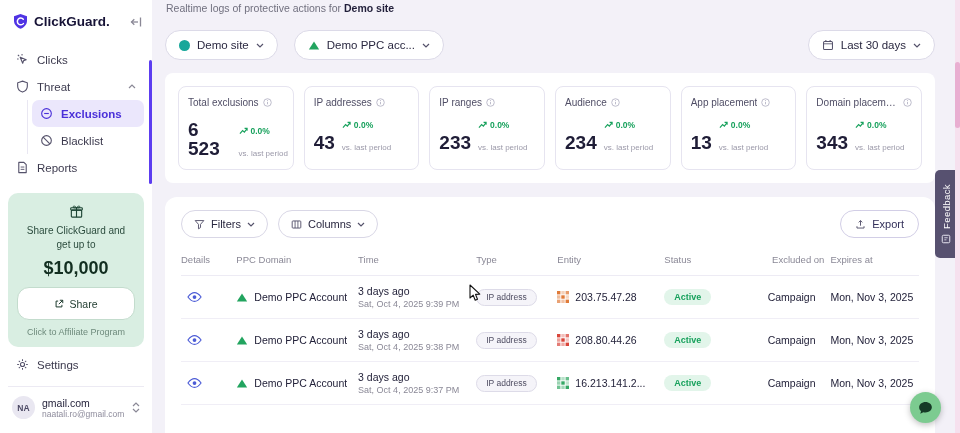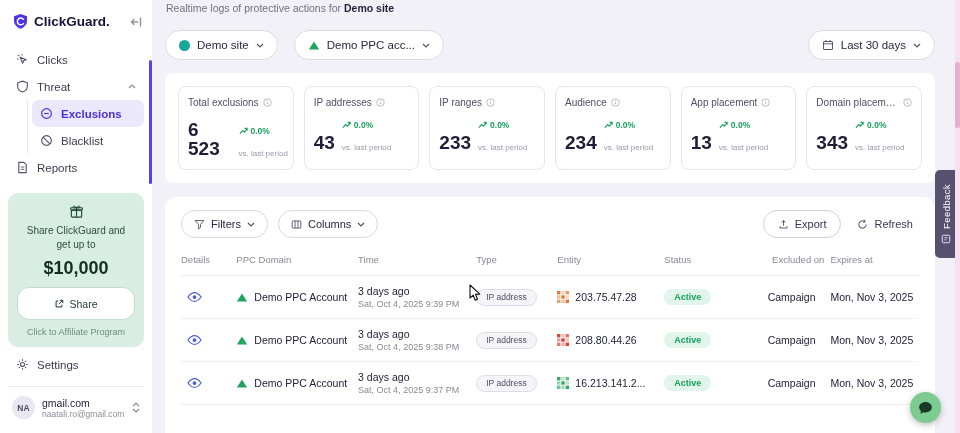--- a/index.html
+++ b/index.html
@@ -459,29 +459,20 @@
         <button class="btn-export">
           <span class="cicon">
               <svg width="11" height="11" viewBox="0 0 14 14">
                 <path d="M2.5 9.2v2.3h9V9.2" fill="none" stroke="currentColor" stroke-width="1.2"></path>
                 <line x1="7" y1="2" x2="7" y2="8.5" stroke="currentColor" stroke-width="1.2"></line>
                 <polyline points="4.7,4.3 7,2 9.3,4.3" fill="none" stroke="currentColor" stroke-width="1.2"></polyline>
               </svg>
             </span>
           <span>Export</span>
         </button>
-        <button class="btn-refresh">
-          <span class="cicon">
-              <svg width="11" height="11" viewBox="0 0 14 14">
-                <path d="M11.7 7A4.7 4.7 0 1 1 10 3.4" fill="none" stroke="currentColor" stroke-width="1.3"></path>
-                <polyline points="9.6,1.2 10.2,3.6 7.8,4.2" fill="none" stroke="currentColor" stroke-width="1.3"></polyline>
-              </svg>
-            </span>
-          <span>Refresh</span>
-        </button>
       </div>
 
       <table>
         <colgroup>
           <col style="width:7.5%">
             <col style="width:16.5%">
             <col style="width:16%">
             <col style="width:11%">
           <col style="width:14.5%">
             <col style="width:14%">

